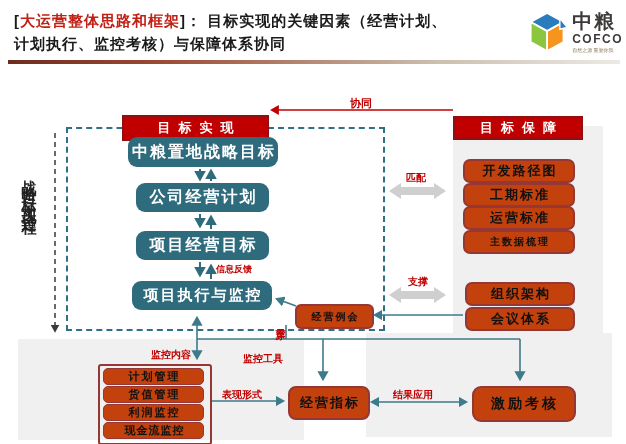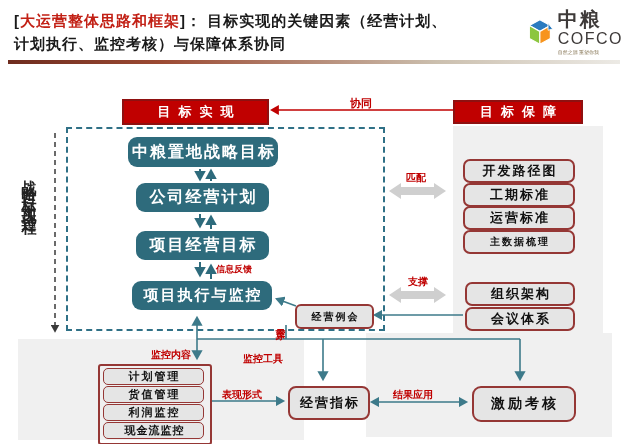--- a/index.html
+++ b/index.html
@@ -11,33 +11,33 @@
   .abs{position:absolute;}
   
   .title{left:14px;top:10px;width:474px;font-size:15px;font-weight:bold;
          color:#1a1a1a;line-height:1.5;letter-spacing:1px;}
   .title .hl{color:#c22015;}
   .divider{left:8px;top:60px;width:612px;height:4px;
     background:linear-gradient(to right,#6e2c1f,#9c4a33 25%,#cbbfae 70%,#eceae5);}
   .logo{left:527px;top:6px;width:96px;height:52px;display:flex;align-items:center;}
   .logo-text{margin-left:5px;line-height:1;}
   .logo-cn{font-size:20px;font-weight:bold;color:#3e3a39;letter-spacing:2px;}
-  .logo-en{font-size:16px;font-weight:normal;color:#3e3a39;letter-spacing:1.5px;margin-top:2px;}
+  .logo-en{font-size:12px;font-weight:bold;color:#3e3a39;letter-spacing:1.5px;margin-top:2px;}
   .logo-tag{font-size:5px;color:#8a7a5a;margin-top:3px;white-space:nowrap;}
   
   .gray{background:#f0f0f0;}
   .dashed-box{left:66px;top:127px;width:315px;height:200px;border:2px dashed #2f7086;}
   
   .rbanner{background:#c00000;border:2px solid #8f1010;color:#fff;font-weight:bold;
-    font-size:13px;display:flex;align-items:center;justify-content:center;letter-spacing:8px;text-indent:8px;}
+    font-size:13px;display:flex;align-items:center;justify-content:center;letter-spacing:8px;text-indent:8px;margin-top:16px;}
   
   .teal{background:#2e6b7c;color:#fff;font-weight:bold;border-radius:9px;
     display:flex;align-items:center;justify-content:center;letter-spacing:2px;text-indent:2px;}
   
-  .mbox{background:#e5e5e5;border:2px solid #953735;border-radius:7px;color:#111;
+  .mbox{background:#c2410c;border:2px solid #953735;border-radius:7px;color:#111;
     display:flex;align-items:center;justify-content:center;font-weight:bold;letter-spacing:2px;text-indent:2px;}
   .lbl-red{color:#c00000;font-weight:bold;white-space:nowrap;}
   .vert{writing-mode:vertical-rl;text-orientation:upright;}
   .process{left:19px;top:168px;height:168px;font-size:15px;font-weight:bold;color:#222;
     letter-spacing:6px;}
   svg.net{left:0;top:0;}
 </style>
 </head>
 <body>
 

